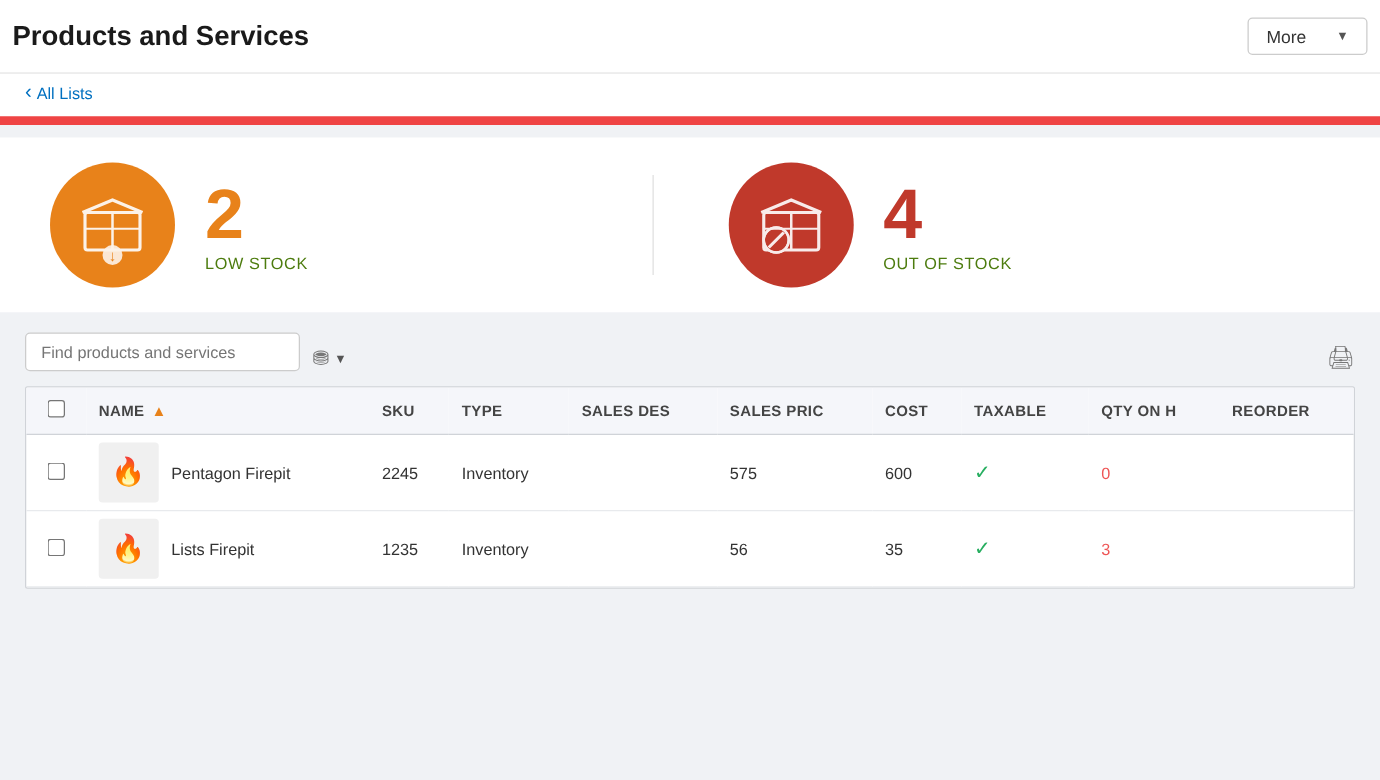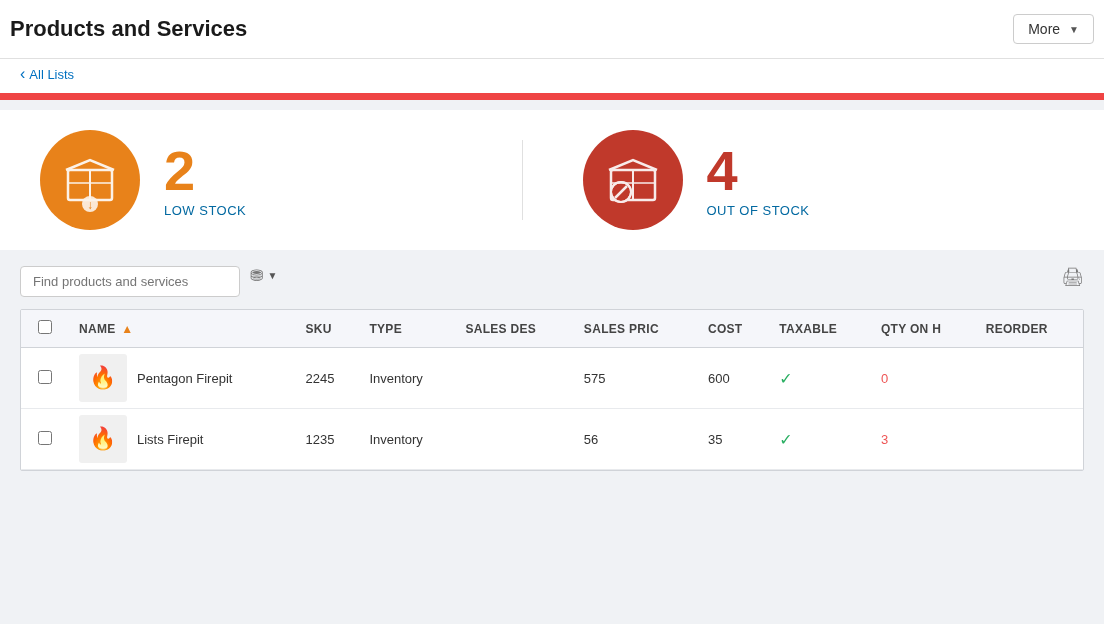--- a/index.html
+++ b/index.html
@@ -21,21 +21,21 @@
     .more-btn {
       display: flex;
       align-items: center;
       border: 1px solid #ccc;
       border-radius: 4px;
       padding: 6px 14px;
       background: #fff;
       font-size: 14px;
       cursor: pointer;
       color: #333;
-      gap: 9px;
+      gap: 24px;
     }
     .more-btn .chevron { font-size: 10px; color: #555; }
 
     .all-lists-bar {
       background: #fff;
       padding: 6px 20px 10px;
       border-bottom: 7px solid #ef4444;
     }
     .all-lists-link {
       color: #0070c0;
@@ -74,29 +74,29 @@
       align-items: center;
       justify-content: center;
     }
     .summary-icon-circle.orange { background: #e8821a; }
     .summary-icon-circle.red { background: #c0392b; }
 
     .summary-text { display: flex; flex-direction: column; }
     .summary-count { font-size: 56px; font-weight: bold; line-height: 1; }
     .summary-count.orange { color: #e8821a; }
     .summary-count.red { color: #c0392b; }
-    .summary-label { font-size: 13px; color: #0369a1; letter-spacing: 0.5px; margin-top: 4px; }
+    .summary-label { font-size: 13px; color: #4d7c0f; letter-spacing: 0.5px; margin-top: 4px; }
 
     .list-section {
       background: #f0f2f5;
       padding: 16px 20px 0;
     }
     .search-filter-row {
       display: flex;
-      align-items: flex-start;
+      align-items: flex-end;
       gap: 10px;
       margin-bottom: 12px;
     }
     .search-input {
       border: 1px solid #ccc;
       border-radius: 4px;
       padding: 7px 12px;
       font-size: 13px;
       width: 220px;
       color: #999;

